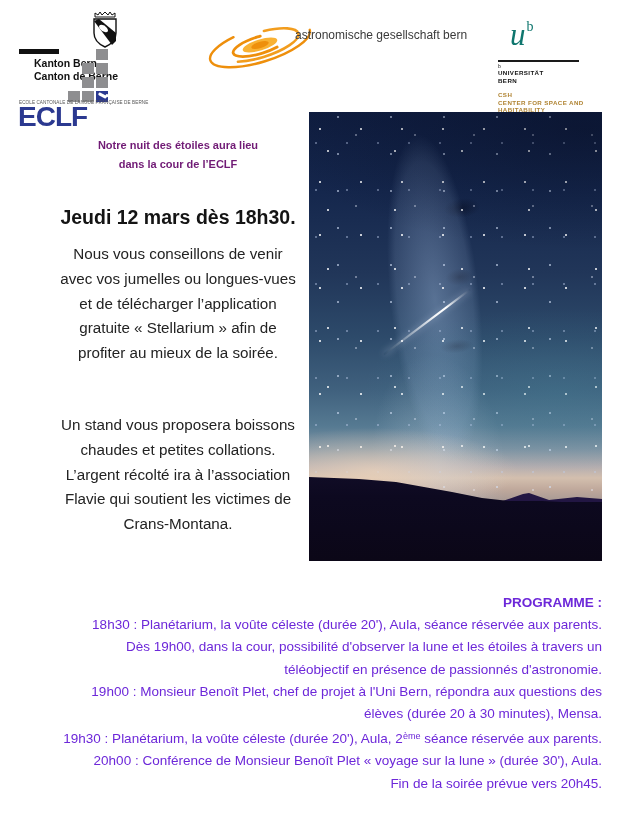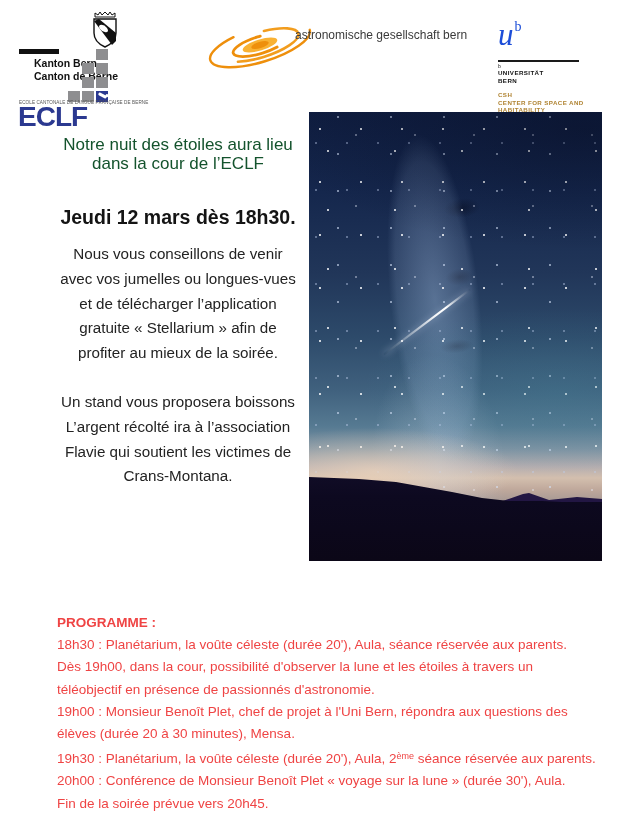--- a/index.html
+++ b/index.html
@@ -16,34 +16,34 @@
   .eclf-word{position:absolute;left:0;top:20px;font-size:28px;font-weight:bold;letter-spacing:-1px;color:#2b3990;margin-top:32px;}
   .eclf-caption{position:absolute;left:1px;top:51px;width:110px;font-size:4.6px;letter-spacing:.1px;color:#555;white-space:nowrap;}
   .eclf-blocks{position:absolute;left:50px;top:0px;width:60px;height:56px;}
   .blk{position:absolute;width:12px;height:11px;background:#8e8e90;}
   .blk.navy{background:#2b3990;overflow:hidden;}
   .bear-mark{position:absolute;left:2px;top:3px;width:9px;height:3px;background:#fff;transform:rotate(28deg);border-radius:2px;}
   .bear-mark::after{content:"";position:absolute;right:-1px;top:-2px;width:3px;height:3px;background:#fff;border-radius:50%;}
   .agb{position:absolute;left:205px;top:12px;width:240px;height:70px;}
   .agb-label{position:absolute;left:90px;top:16px;font-size:12px;color:#3a3a3a;white-space:nowrap;}
   .unibe{position:absolute;left:498px;top:12px;width:110px;}
-  .ub-mark{font-family:"Liberation Serif",serif;font-style:italic;font-size:31px;color:#1d4ed8;line-height:30px;margin-left:0;}
+  .ub-mark{font-family:"Liberation Serif",serif;font-style:italic;font-size:31px;color:#0f766e;line-height:30px;margin-left:12px;}
   .ub-mark sup{font-size:14px;font-style:normal;font-family:"Liberation Serif",serif;vertical-align:14px;margin-left:1px;}
   .ub-rule{width:81px;height:2px;background:#1a1a1a;margin-top:10px;}
   .ub-ref{font-size:5px;color:#111;margin-top:1px;}
   .ub-name{font-size:6.2px;font-weight:bold;letter-spacing:.4px;line-height:7.5px;color:#111;}
   .csh{margin-top:7px;color:#b08433;}
   .csh-abbr{font-size:6.2px;font-weight:bold;letter-spacing:.4px;line-height:7.5px;}
   .csh-name{font-size:6.2px;font-weight:bold;letter-spacing:.4px;line-height:7.5px;}
   
   .intro{position:absolute;left:40px;top:136px;width:276px;text-align:center;color:#232323;}
-  .intro-title{font-size:17px;font-weight:normal;line-height:18.5px;color:#14532d;}
+  .intro-title{font-size:11px;font-weight:bold;line-height:18.5px;color:#701a75;}
   .date-line{font-size:19.5px;font-weight:bold;color:#141414;margin-top:33px;}
   .para{margin-top:13px;font-size:15.2px;line-height:24.8px;}
-  .para.second{margin-top:24px;}
+  .para.second{margin-top:47px;}
   
   .photo{position:absolute;left:309px;top:112px;width:293px;height:449px;overflow:hidden;
     background:linear-gradient(180deg,#0f1d40 0%,#15274d 18%,#213659 36%,#2d4a6a 50%,#40617e 62%,#567a92 70%,#7f94a4 75%,#b4aeb0 79%,#d3bfae 81.5%,#c0a99c 84%,#9b9190 88%);}
   .photo>div{position:absolute;}
   .milky{inset:-20px;transform:rotate(-6deg);
     background:
       radial-gradient(ellipse 62px 230px at 45% 42%,rgba(158,185,220,.42),rgba(158,185,220,.16) 60%,transparent 72%),
       radial-gradient(ellipse 95px 160px at 41% 76%,rgba(196,208,224,.38),transparent 70%),
       radial-gradient(ellipse 26px 14px at 56% 24%,rgba(8,14,34,.55),transparent 70%),
       radial-gradient(ellipse 20px 12px at 53% 38%,rgba(8,14,34,.5),transparent 70%),
@@ -63,21 +63,21 @@
     background-size:41px 53px,53px 37px,31px 47px,67px 59px,59px 71px;}
   .meteor{left:64px;top:209px;width:108px;height:2px;transform:rotate(-37deg);border-radius:2px;
     background:linear-gradient(90deg,rgba(255,255,255,0) 0%,rgba(255,255,255,.5) 35%,rgba(255,255,255,.95) 60%,#ffffff 72%,rgba(255,255,255,.35) 88%,rgba(255,255,255,0) 100%);
     box-shadow:0 0 7px rgba(220,230,255,.45);}
   .hill-back{left:0;top:350px;width:293px;height:99px;background:#221643;
     clip-path:polygon(185px 42px,214px 32px,220px 31px,240px 38px,268px 35px,293px 37px,293px 60px,185px 60px);}
   .hill-front{left:0;top:350px;width:293px;height:99px;
     background:linear-gradient(180deg,#130e2a 0%,#0d0920 35%,#0b0717 100%);
     clip-path:polygon(0 15px,50px 17px,87px 20px,143px 30px,173px 36px,200px 39px,233px 39px,253px 40px,293px 40px,293px 99px,0 99px);}
   
-  .programme{position:absolute;left:57px;top:612px;width:545px;font-size:13.5px;line-height:22.2px;color:#ef4444;}
+  .programme{position:absolute;left:57px;top:592px;width:545px;font-size:13.5px;line-height:22.2px;color:#6d28d9;text-align:right;}
   .pg-heading{font-weight:bold;}
   .pg-line sup{font-size:9px;vertical-align:4px;margin-top:48px;}
   
   .galaxy-svg{position:absolute;left:0;top:0;}
 </style>
 </head>
 <body>
 
 <div class="page">
 
@@ -148,20 +148,21 @@
     <div class="date-line">Jeudi 12 mars dès 18h30.</div>
     <div class="para">
       <div>Nous vous conseillons de venir</div>
       <div>avec vos jumelles ou longues-vues</div>
       <div>et de télécharger l’application</div>
       <div>gratuite « Stellarium » afin de</div>
       <div>profiter au mieux de la soirée.</div>
     </div>
     <div class="para second">
       <div>Un stand vous proposera boissons</div>
+      <div>chaudes et petites collations.</div>
       <div>L’argent récolté ira à l’association</div>
       <div>Flavie qui soutient les victimes de</div>
       <div>Crans-Montana.</div>
     </div>
   </div>
 
   <div class="photo">
     <div class="milky"></div>
     <div class="stars"></div>
     <div class="glow"></div>

